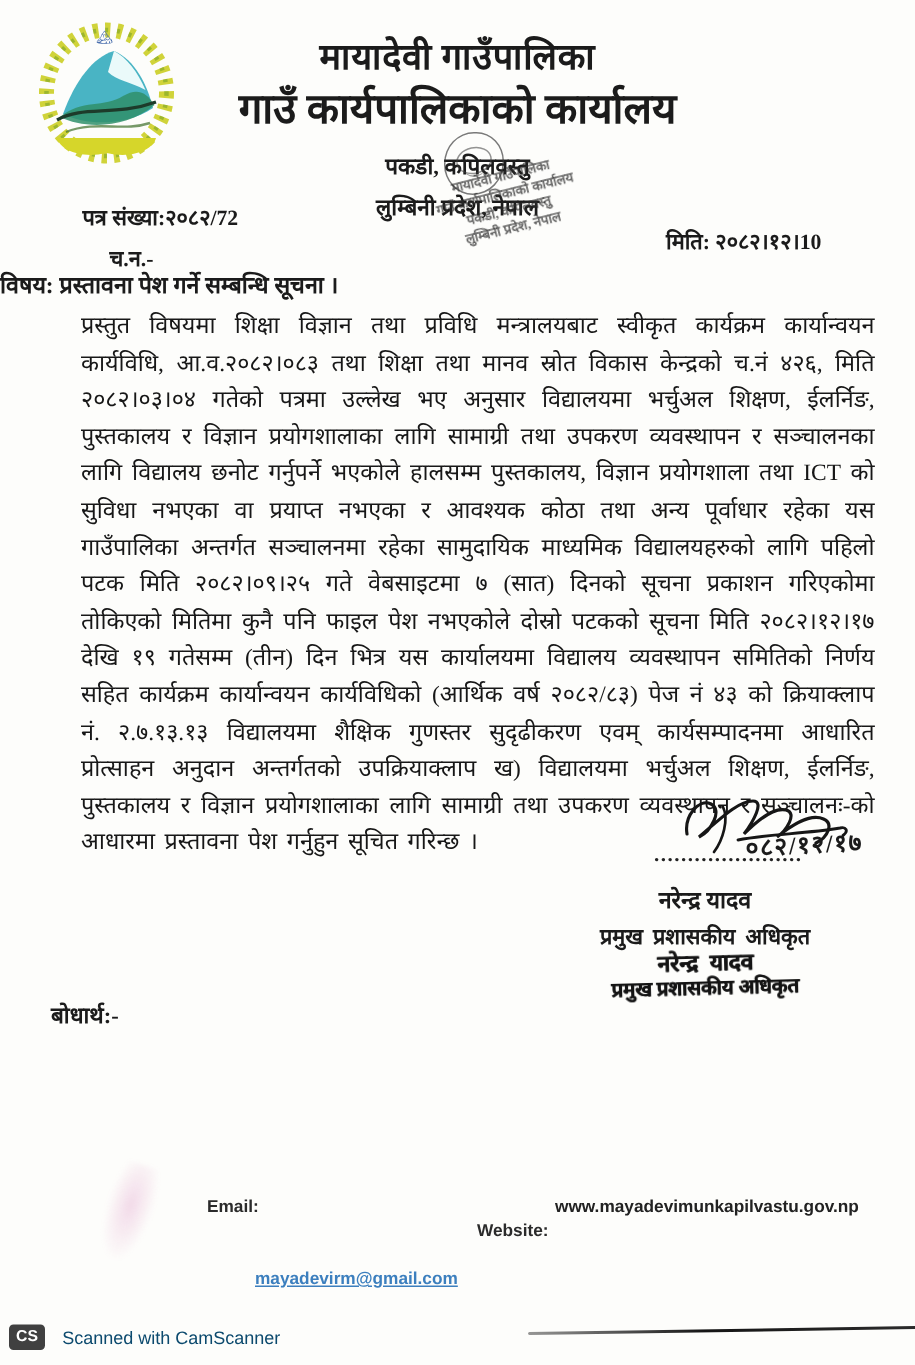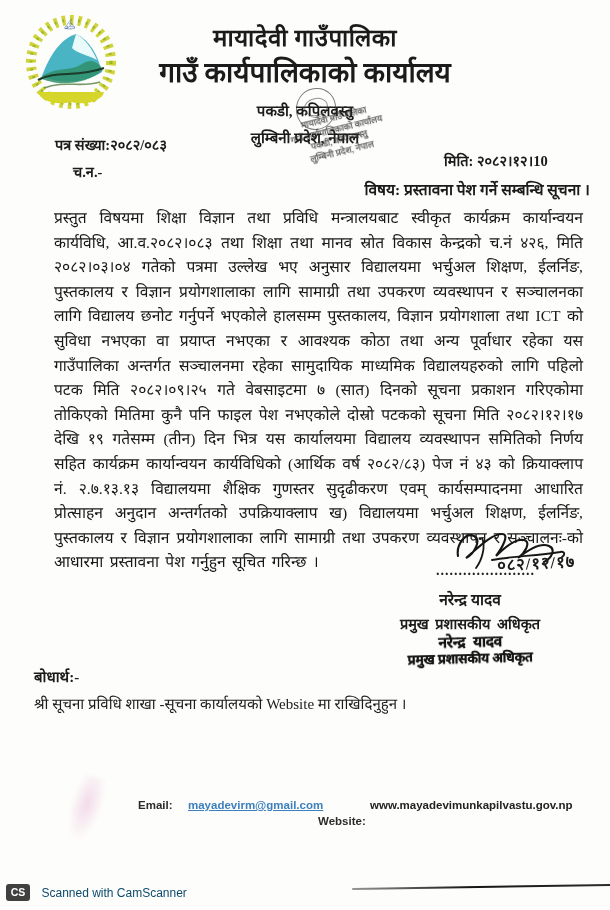--- a/index.html
+++ b/index.html
@@ -41,21 +41,21 @@
     transform:rotate(-12deg);
   }
   .stamp-emblem::after{
     content:""; position:absolute; left:12px; top:18px; width:14px; height:10px;
     border-bottom:1.4px solid rgba(60,60,60,0.5); border-radius:50%;
   }
   
   .ref-no  { position:absolute; left:55px; top:134px; font-size:14.5px; font-weight:600; }
   .ch-no   { position:absolute; left:73px; top:161px; font-size:14.5px; font-weight:600; }
   .date    { position:absolute; left:444px; top:150px; font-size:14.5px; font-weight:600; }
-  .subject { position:absolute; left:0; top:178px; width:590px; text-align:right;
+  .subject { position:absolute; left:0; top:178px; width:590px; text-align:left;
              font-size:15.5px; font-weight:bold; }
   
   .body-text {
     position:absolute; left:54px; top:206px; width:529px;
     font-size:15.6px; line-height:24.6px;
     text-align:justify; text-justify:inter-word;
     word-spacing:2.5px;
     color:#171717;
   }
   
@@ -75,22 +75,22 @@
   .stamp-title { position:absolute; left:370px; top:649px; width:200px; text-align:center;
                font-size:13.5px; font-weight:bold; transform:rotate(-1.5deg);
                color:#141414; text-shadow:0.5px 0 0 #141414; filter:blur(0.3px); }
   
   .cc-head { position:absolute; left:34px; top:666px; font-size:15px; font-weight:bold; }
   .cc-line { position:absolute; left:34px; top:693px; font-size:15px; }
   
   .contact { position:absolute; left:0; top:799px; width:610px;
              font-family:"Liberation Sans",sans-serif; font-size:11.5px; font-weight:bold; }
   .email-label   { position:absolute; left:138px; color:#2b2b2b; }
-  .email-link    { position:absolute; left:188px; color:#3c7fbe; text-decoration:underline;
-                   text-decoration-color:#3c7fbe; }
+  .email-link    { position:absolute; left:170px; color:#3c7fbe; text-decoration:underline;
+                   text-decoration-color:#3c7fbe;margin-top:48px; }
   .website-label { position:absolute; left:318px; color:#2b2b2b;margin-top:16px; }
   .website-url   { position:absolute; left:370px; color:#222; }
   
   .smudge { position:absolute; left:68px; top:775px; width:34px; height:70px;
             background:radial-gradient(ellipse at 50% 40%, rgba(205,95,165,0.22), rgba(205,95,165,0) 65%);
             transform:rotate(18deg); filter:blur(1.5px); }
   .edge-line { position:absolute; left:352px; top:886px; width:262px; height:2.2px;
                background:linear-gradient(to right, rgba(25,25,25,0.45), #151515 45%, #2a2a2a 95%);
                transform:rotate(-0.9deg); border-radius:2px; }
   .cs-bar { position:absolute; left:6px; top:883px; height:20px;
@@ -124,42 +124,41 @@
   <div class="addr2">लुम्बिनी प्रदेश, नेपाल</div>
 
   <div class="stamp-emblem"></div>
   <div class="round-stamp">
     <div>मायादेवी गाउँपालिका</div>
     <div>गाउँ कार्यपालिकाको कार्यालय</div>
     <div>पकडी, कपिलवस्तु</div>
     <div>लुम्बिनी प्रदेश, नेपाल</div>
   </div>
 
-  <div class="ref-no">पत्र संख्या:२०८२/०८३</div>
+  <div class="ref-no">पत्र संख्या:२०८२/72</div>
   <div class="ch-no">च.न.-</div>
   <div class="date">मिति: २०८२।१२।10</div>
 
   <div class="subject">विषय:  प्रस्तावना पेश गर्ने सम्बन्धि सूचना ।</div>
 
   <div class="body-text">प्रस्तुत विषयमा शिक्षा विज्ञान तथा प्रविधि मन्त्रालयबाट स्वीकृत कार्यक्रम कार्यान्वयन कार्यविधि, आ.व.२०८२।०८३ तथा शिक्षा तथा मानव स्रोत विकास केन्द्रको च.नं ४२६, मिति २०८२।०३।०४ गतेको पत्रमा उल्लेख भए अनुसार विद्यालयमा भर्चुअल शिक्षण, ईलर्निङ, पुस्तकालय र विज्ञान प्रयोगशालाका लागि सामाग्री तथा उपकरण व्यवस्थापन र सञ्चालनका लागि विद्यालय छनोट गर्नुपर्ने भएकोले हालसम्म पुस्तकालय, विज्ञान प्रयोगशाला तथा ICT को सुविधा नभएका वा प्रयाप्त नभएका र आवश्यक कोठा तथा अन्य पूर्वाधार रहेका यस गाउँपालिका अन्तर्गत सञ्चालनमा रहेका सामुदायिक माध्यमिक विद्यालयहरुको लागि पहिलो पटक मिति २०८२।०९।२५ गते वेबसाइटमा ७ (सात) दिनको सूचना प्रकाशन गरिएकोमा तोकिएको मितिमा कुनै पनि फाइल पेश नभएकोले दोस्रो पटकको सूचना मिति २०८२।१२।१७ देखि १९ गतेसम्म (तीन) दिन भित्र यस कार्यालयमा विद्यालय व्यवस्थापन समितिको निर्णय सहित कार्यक्रम कार्यान्वयन कार्यविधिको (आर्थिक वर्ष २०८२/८३) पेज नं ४३ को क्रियाक्लाप नं. २.७.१३.१३ विद्यालयमा शैक्षिक गुणस्तर सुदृढीकरण एवम् कार्यसम्पादनमा आधारित प्रोत्साहन अनुदान अन्तर्गतको उपक्रियाक्लाप ख) विद्यालयमा भर्चुअल शिक्षण, ईलर्निङ, पुस्तकालय र विज्ञान प्रयोगशालाका लागि सामाग्री तथा उपकरण व्यवस्थापन र सञ्चालनः-को आधारमा प्रस्तावना पेश गर्नुहुन सूचित गरिन्छ ।</div>
 
   <svg class="sig-svg" viewBox="0 0 118 44">
     <path d="M6 30 C4 18 14 6 22 10 C30 14 22 28 14 32 C28 20 40 8 50 8 C58 8 50 22 44 30 C54 20 64 12 72 14 C80 16 72 28 66 32 C76 24 88 16 97 20 C104 23 100 32 92 36" fill="none" stroke="#161616" stroke-width="2.1" stroke-linecap="round"></path>
     <path d="M40 34 C60 30 84 30 108 26 C112 25 114 28 110 31" fill="none" stroke="#161616" stroke-width="1.9" stroke-linecap="round"></path>
     <path d="M30 12 C34 20 30 34 24 42" fill="none" stroke="#161616" stroke-width="1.8" stroke-linecap="round"></path>
   </svg>
   <div class="sig-date">०८२/१२/१७</div>
   <div class="sig-dots">......................</div>
   <div class="sig-name">नरेन्द्र यादव</div>
   <div class="sig-title">प्रमुख प्रशासकीय अधिकृत</div>
   <div class="stamp-name">नरेन्द्र यादव</div>
   <div class="stamp-title">प्रमुख प्रशासकीय अधिकृत</div>
 
   <div class="cc-head">बोधार्थ:-</div>
-  <div class="cc-line">श्री सूचना प्रविधि शाखा -सूचना कार्यालयको Website  मा राखिदिनुहुन ।</div>
 
   <div class="contact">
     <span class="email-label">Email:</span>
     <a class="email-link" href="#">mayadevirm@gmail.com</a>
     <span class="website-label">Website:</span>
     <span class="website-url">www.mayadevimunkapilvastu.gov.np</span>
   </div>
 
   <div class="smudge"></div>
   <div class="edge-line"></div>

